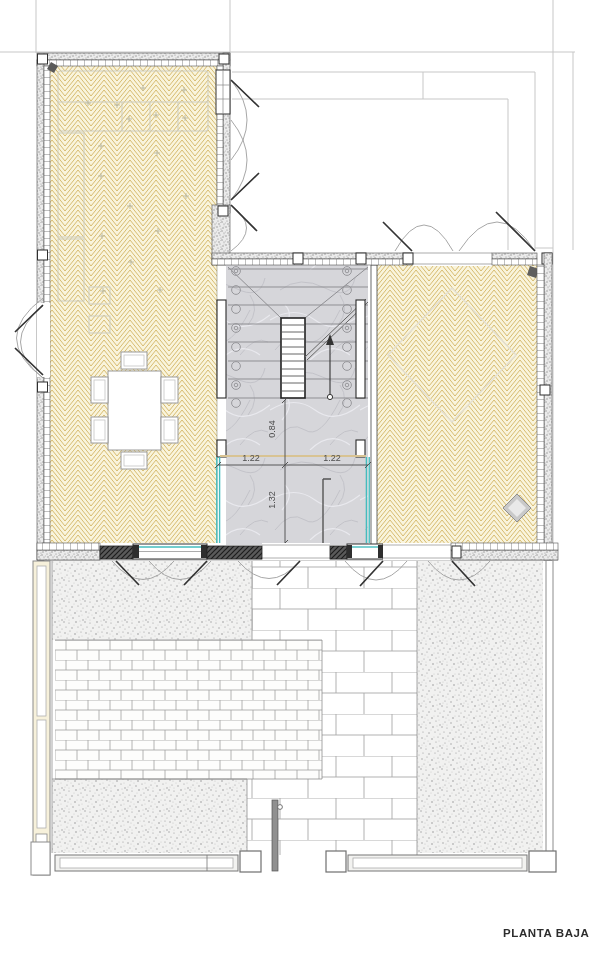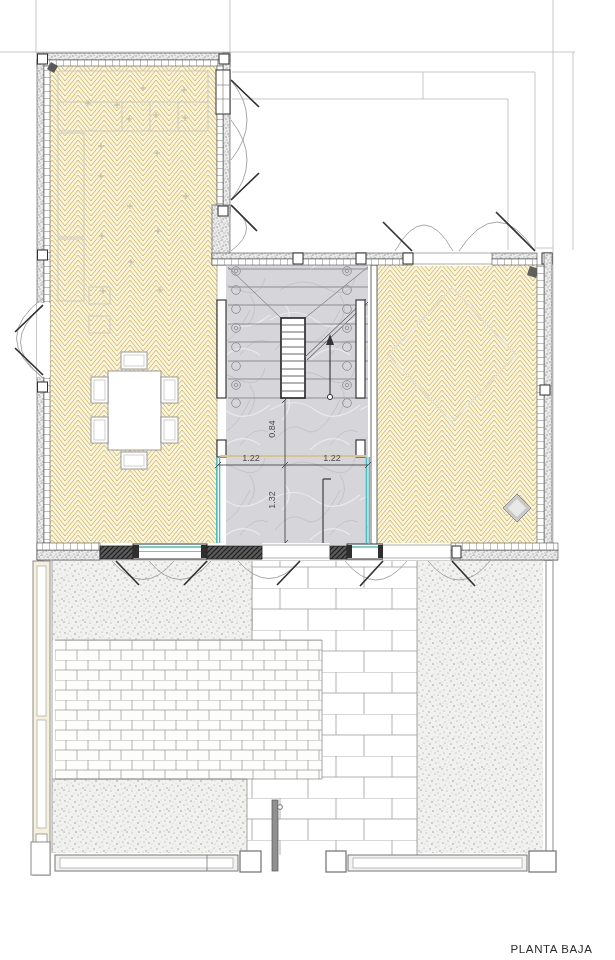--- a/index.html
+++ b/index.html
@@ -2,22 +2,22 @@
 <html style="--wood-floor-line: #d3b463; --wood-floor-bg: #f9f4dc; --marble-bg: #d6d6da; --marble-vein: #c3c3c9; --glass-accent: #45bcbe; --wall-fill: #8b8b8b; --site-line: #c7c7c7; --dim-text: #4e4e4e; --title-text: #2d2d2d;"><head>
 <meta charset="utf-8">
 <style>
   html,body{margin:0;padding:0;background:#ffffff;}
   .canvas{position:relative;width:615px;height:960px;background:#fff;overflow:hidden;
           font-family:"Liberation Sans", sans-serif;}
   svg{position:absolute;left:0;top:0;}
   .lbl{position:absolute;color:var(--dim-text,#4e4e4e);font-size:9px;line-height:12px;
        text-align:center;width:30px;height:12px;pointer-events:none;}
   .lbl.rot{transform:rotate(-90deg);}
-  .plan-title{position:absolute;left:503px;top:927px;width:97px;text-align:center;
-       color:var(--title-text,#2d2d2d);font-size:11.5px;letter-spacing:.6px;font-weight:normal;margin-top:16px;}
+  .plan-title{position:absolute;left:503px;top:927px;width:97px;text-align:left;
+       color:var(--title-text,#2d2d2d);font-size:11.5px;letter-spacing:.6px;font-weight:bold;}
   
   .site{stroke:var(--site-line,#c7c7c7);stroke-width:1;fill:none;}
   .stip{fill:url(#stip);stroke:#4a4a4a;stroke-width:.6;}
   .ladbg{fill:#ffffff;stroke:#555;stroke-width:.6;}
   .ladh{fill:url(#ladH);}
   .ladv{fill:url(#ladV);}
   .pil{fill:#ffffff;stroke:#2f2f2f;stroke-width:1;}
   .arc{stroke:#9d9d9d;stroke-width:.9;fill:none;}
   .leaf{stroke:#333;stroke-width:1.7;fill:none;}
   .faint{stroke:#cdcdc2;stroke-width:1;fill:none;}

